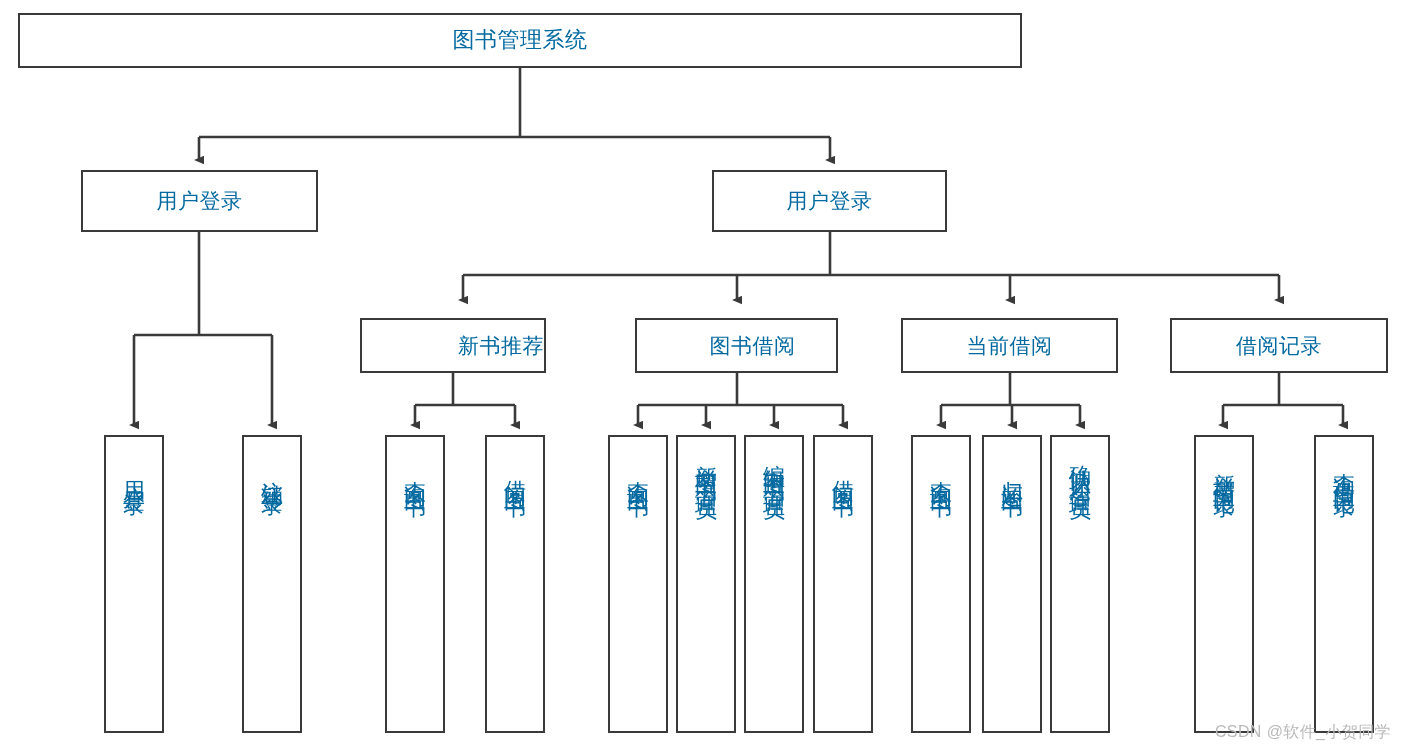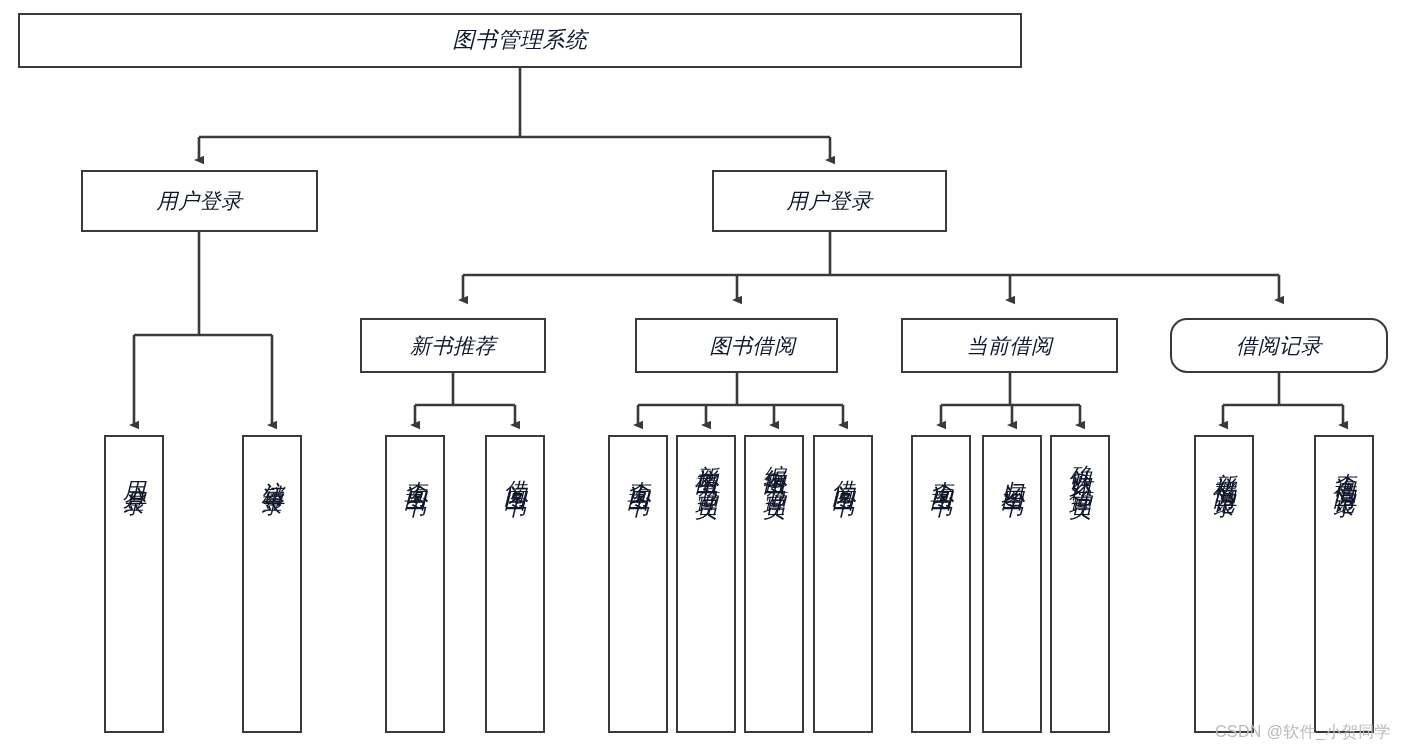--- a/index.html
+++ b/index.html
@@ -32,24 +32,23 @@
     border: 2px solid #3a3a3a;
     background: #ffffff;
     display: flex;
     align-items: center;
     justify-content: center;
     z-index: 2;
   }
   .node-label {
     font-size: 21px;
     line-height: 1.12;
-    color: #0f172a;
+    color: #0369a1;
     letter-spacing: 0.5px;
     white-space: nowrap;
-    font-style: italic;
   }
   .node.vertical {
     align-items: flex-start;
     justify-content: center;
     padding-top: 26px;
   }
   .node.vertical .node-label {
     writing-mode: vertical-rl;
     text-orientation: upright;
     font-size: 22px;
@@ -133,30 +132,30 @@
     <span class="node-label">图书管理系统</span>
   </div>
 
   <div class="node" style="left:81px; top:170px; width:237px; height:62px;">
     <span class="node-label">用户登录</span>
   </div>
   <div class="node" style="left:712px; top:170px; width:235px; height:62px;">
     <span class="node-label">用户登录</span>
   </div>
 
-  <div class="node" style="left:360px; top:318px; width:186px; height:55px;">
+  <div class="node" style="left:360px; top:318px; width:186px; height:55px;justify-content:flex-end;">
     <span class="node-label">新书推荐</span>
   </div>
   <div class="node" style="left:635px; top:318px; width:203px; height:55px;padding-left:32px;">
     <span class="node-label">图书借阅</span>
   </div>
   <div class="node" style="left:901px; top:318px; width:217px; height:55px;">
     <span class="node-label">当前借阅</span>
   </div>
-  <div class="node" style="left:1170px; top:318px; width:218px; height:55px;border-radius:17px;">
+  <div class="node" style="left:1170px; top:318px; width:218px; height:55px;">
     <span class="node-label">借阅记录</span>
   </div>
 
   <div class="node vertical" style="left:104px; top:435px; width:60px; height:298px;">
     <span class="node-label">用户登录</span>
   </div>
   <div class="node vertical" style="left:242px; top:435px; width:60px; height:298px;">
     <span class="node-label">注销登录</span>
   </div>
 

